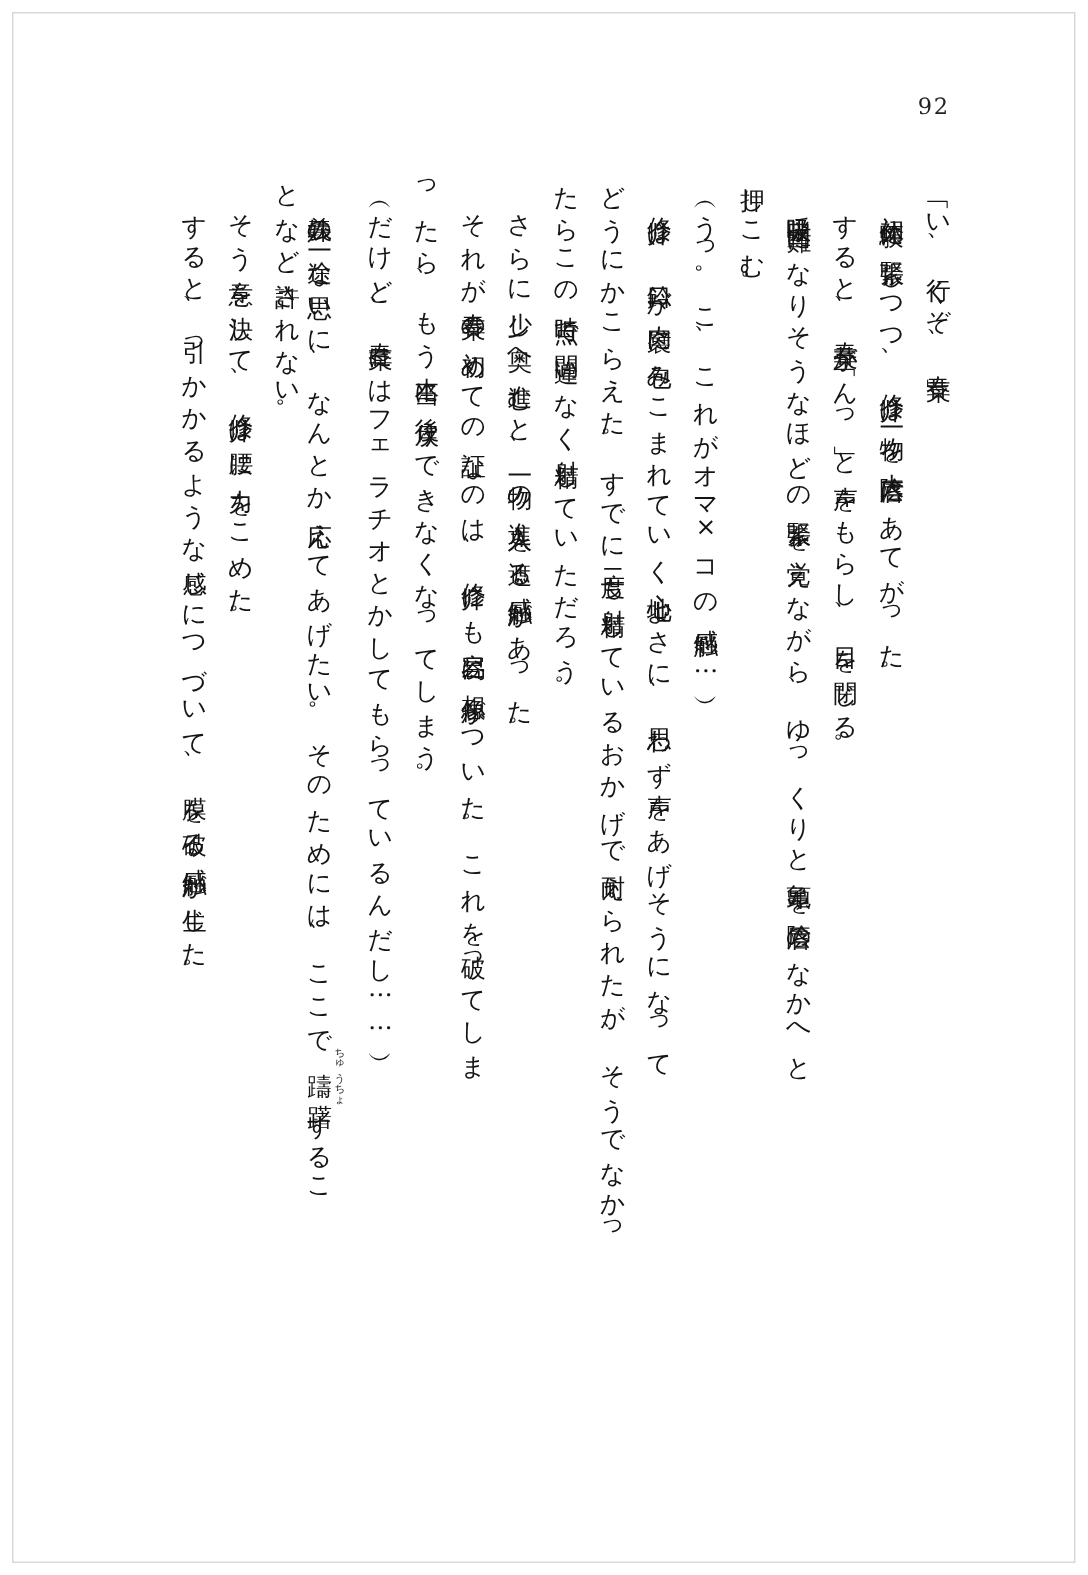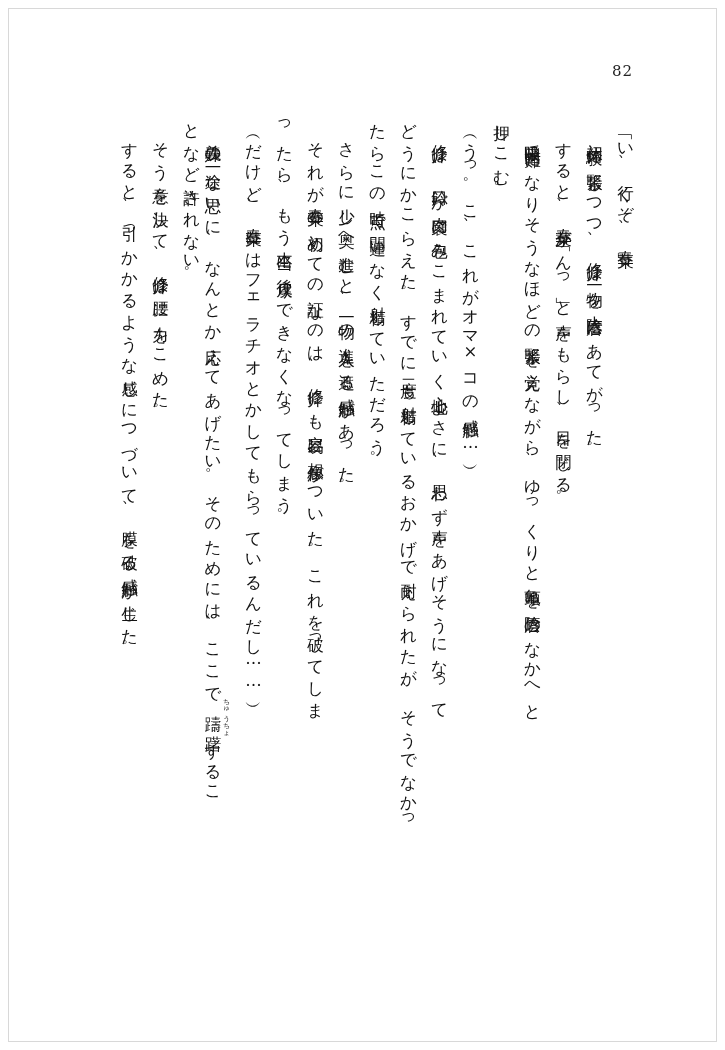--- a/index.html
+++ b/index.html
@@ -71,21 +71,21 @@
     font-size: 7px;
     letter-spacing: 0px;
   }
 </style>
 </head>
 <body>
 
 <div class="page">
   <div class="page-border"></div>
 
-  <div class="folio">82</div>
+  <div class="folio">92</div>
 
   <div class="text-block">
     <div class="line indent">「い、行くぞ、春菜」</div>
     <div class="line">　初体験に緊張しつつ、修介は一物を大陰唇にあてがった。</div>
     <div class="line">　すると、春菜が「んっ」と声をもらし、目を閉じる。</div>
     <div class="line">　呼吸困難になりそうなほどの緊張を覚えながら、ゆっくりと亀頭を陰唇のなかへと</div>
     <div class="line">押しこむ。</div>
     <div class="line indent">（うっ。こ、これがオマ×コの感触……）</div>
     <div class="line">　修介は、鈴口が肉襞に包みこまれていく心地よさに、思わず声をあげそうになって</div>
     <div class="line">どうにかこらえた。すでに二度も射精しているおかげで耐えられたが、そうでなかっ</div>

